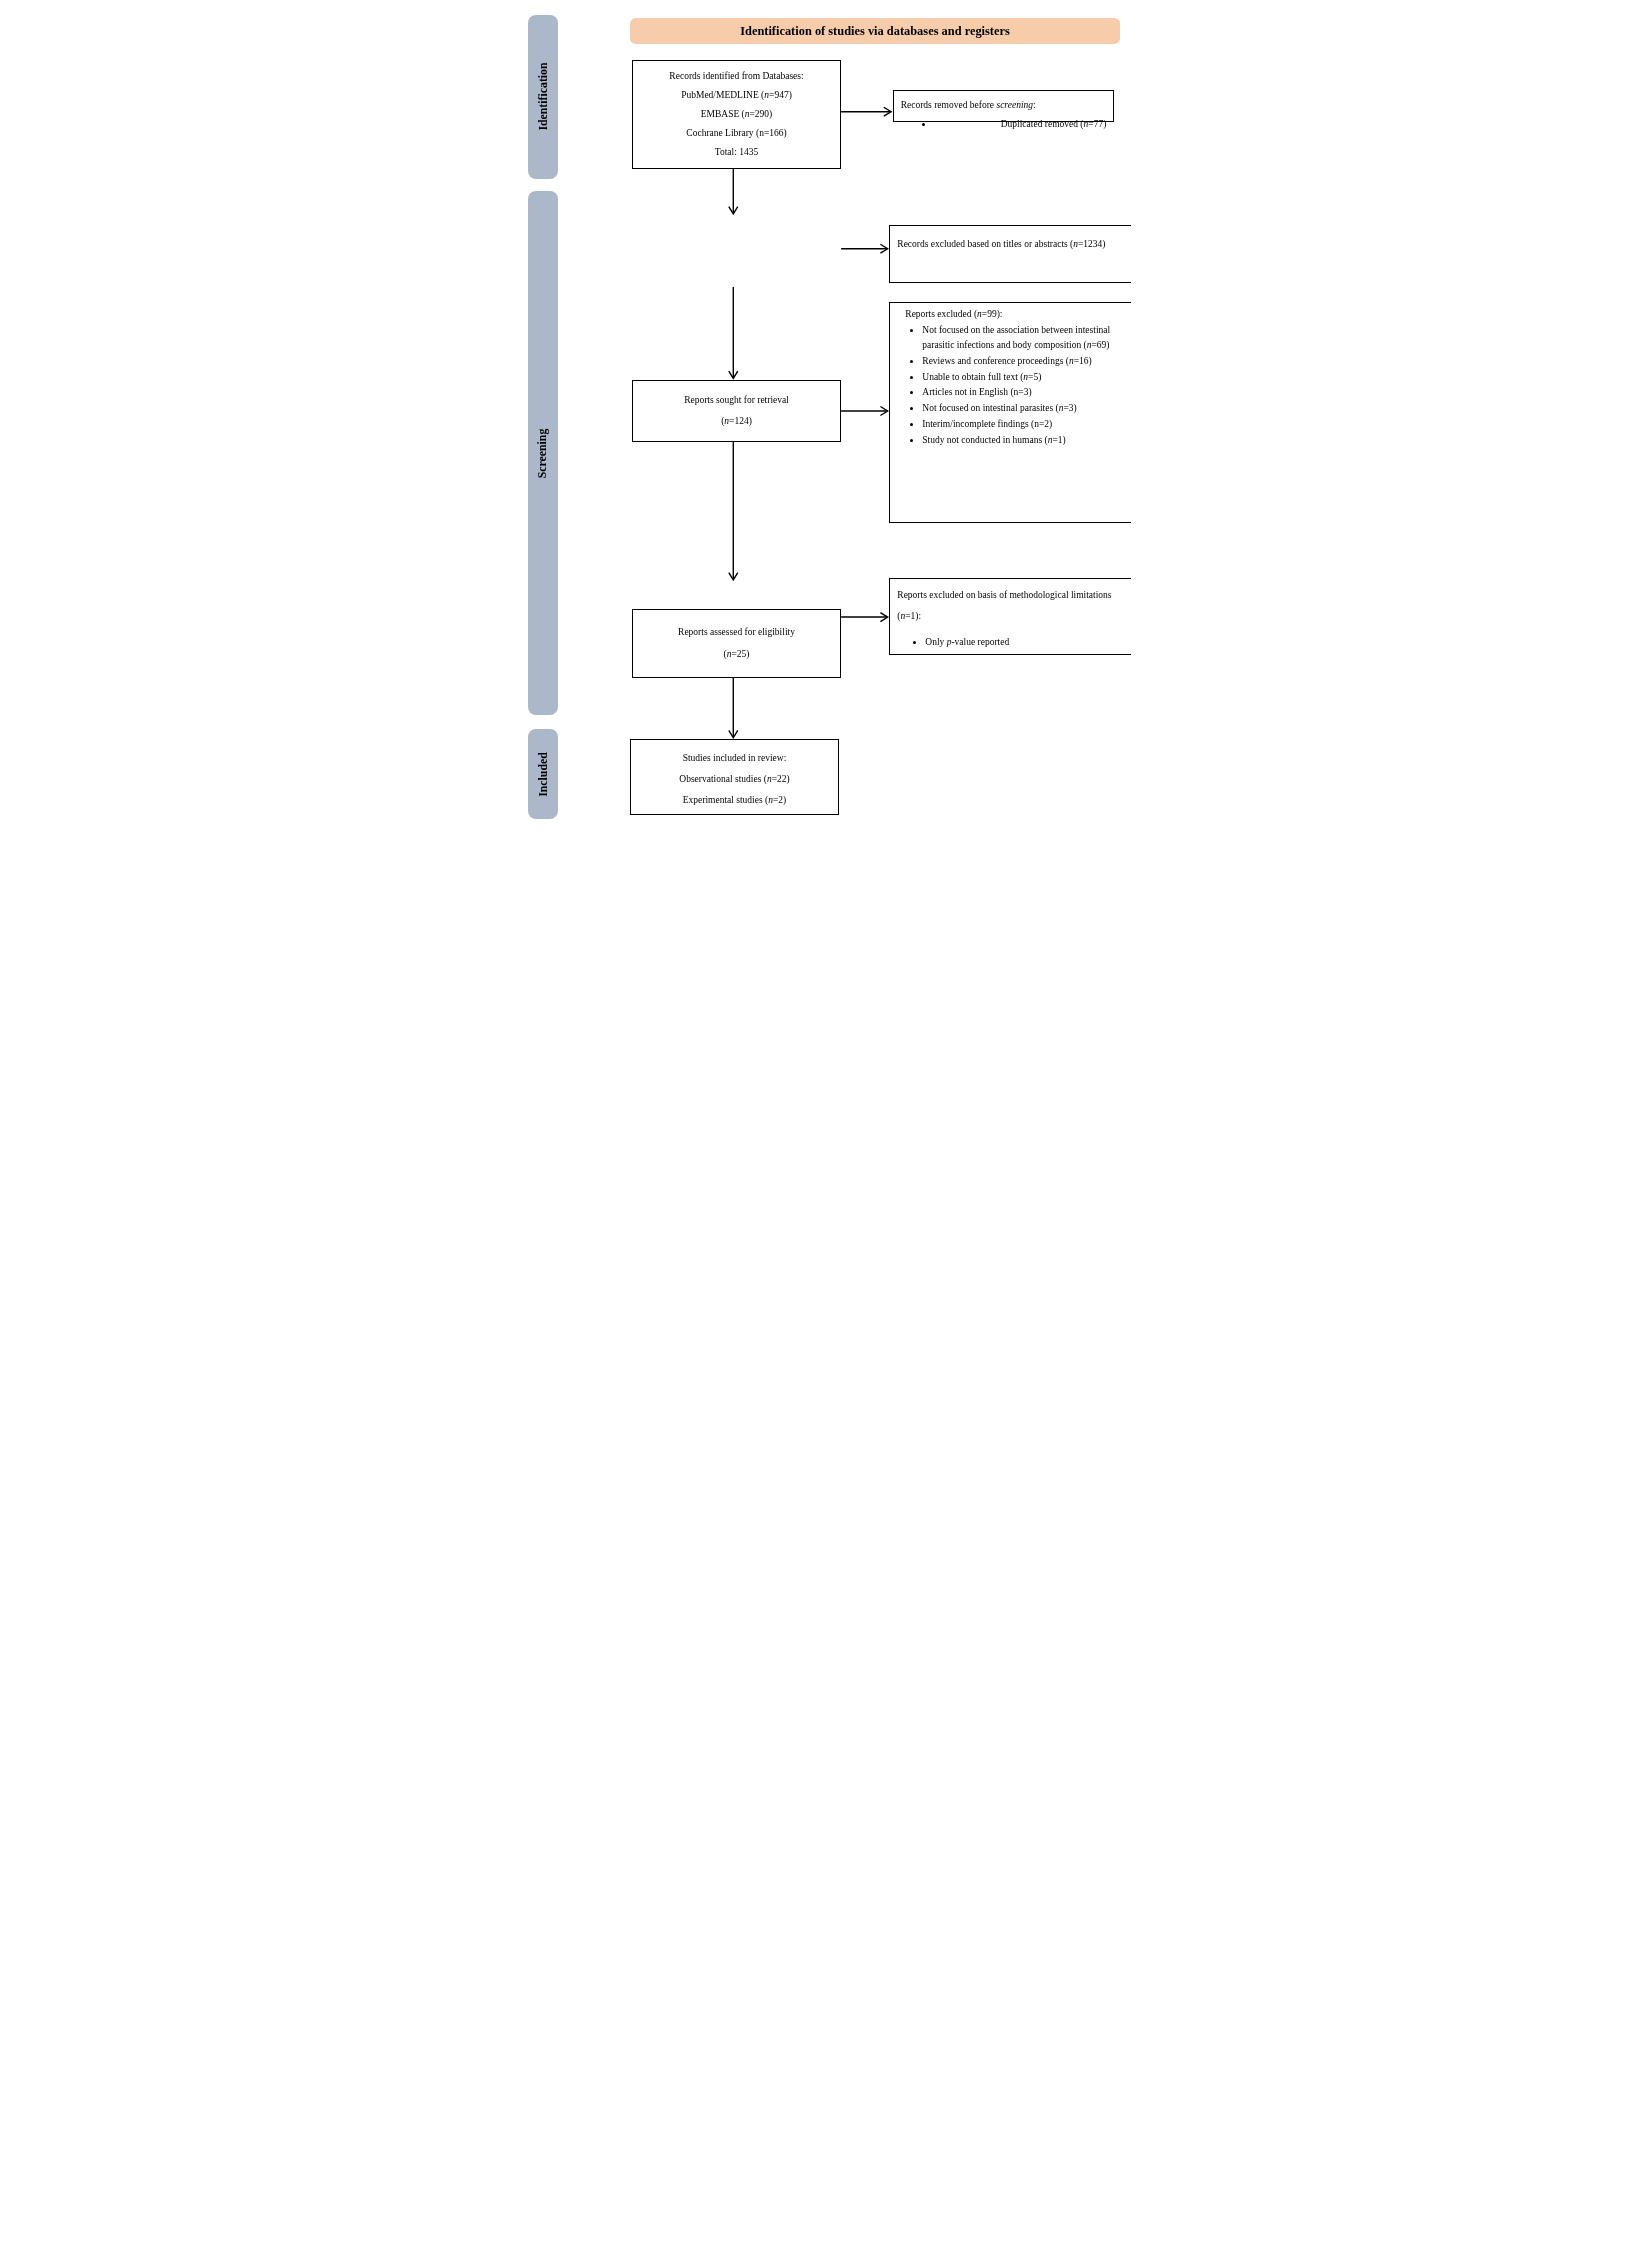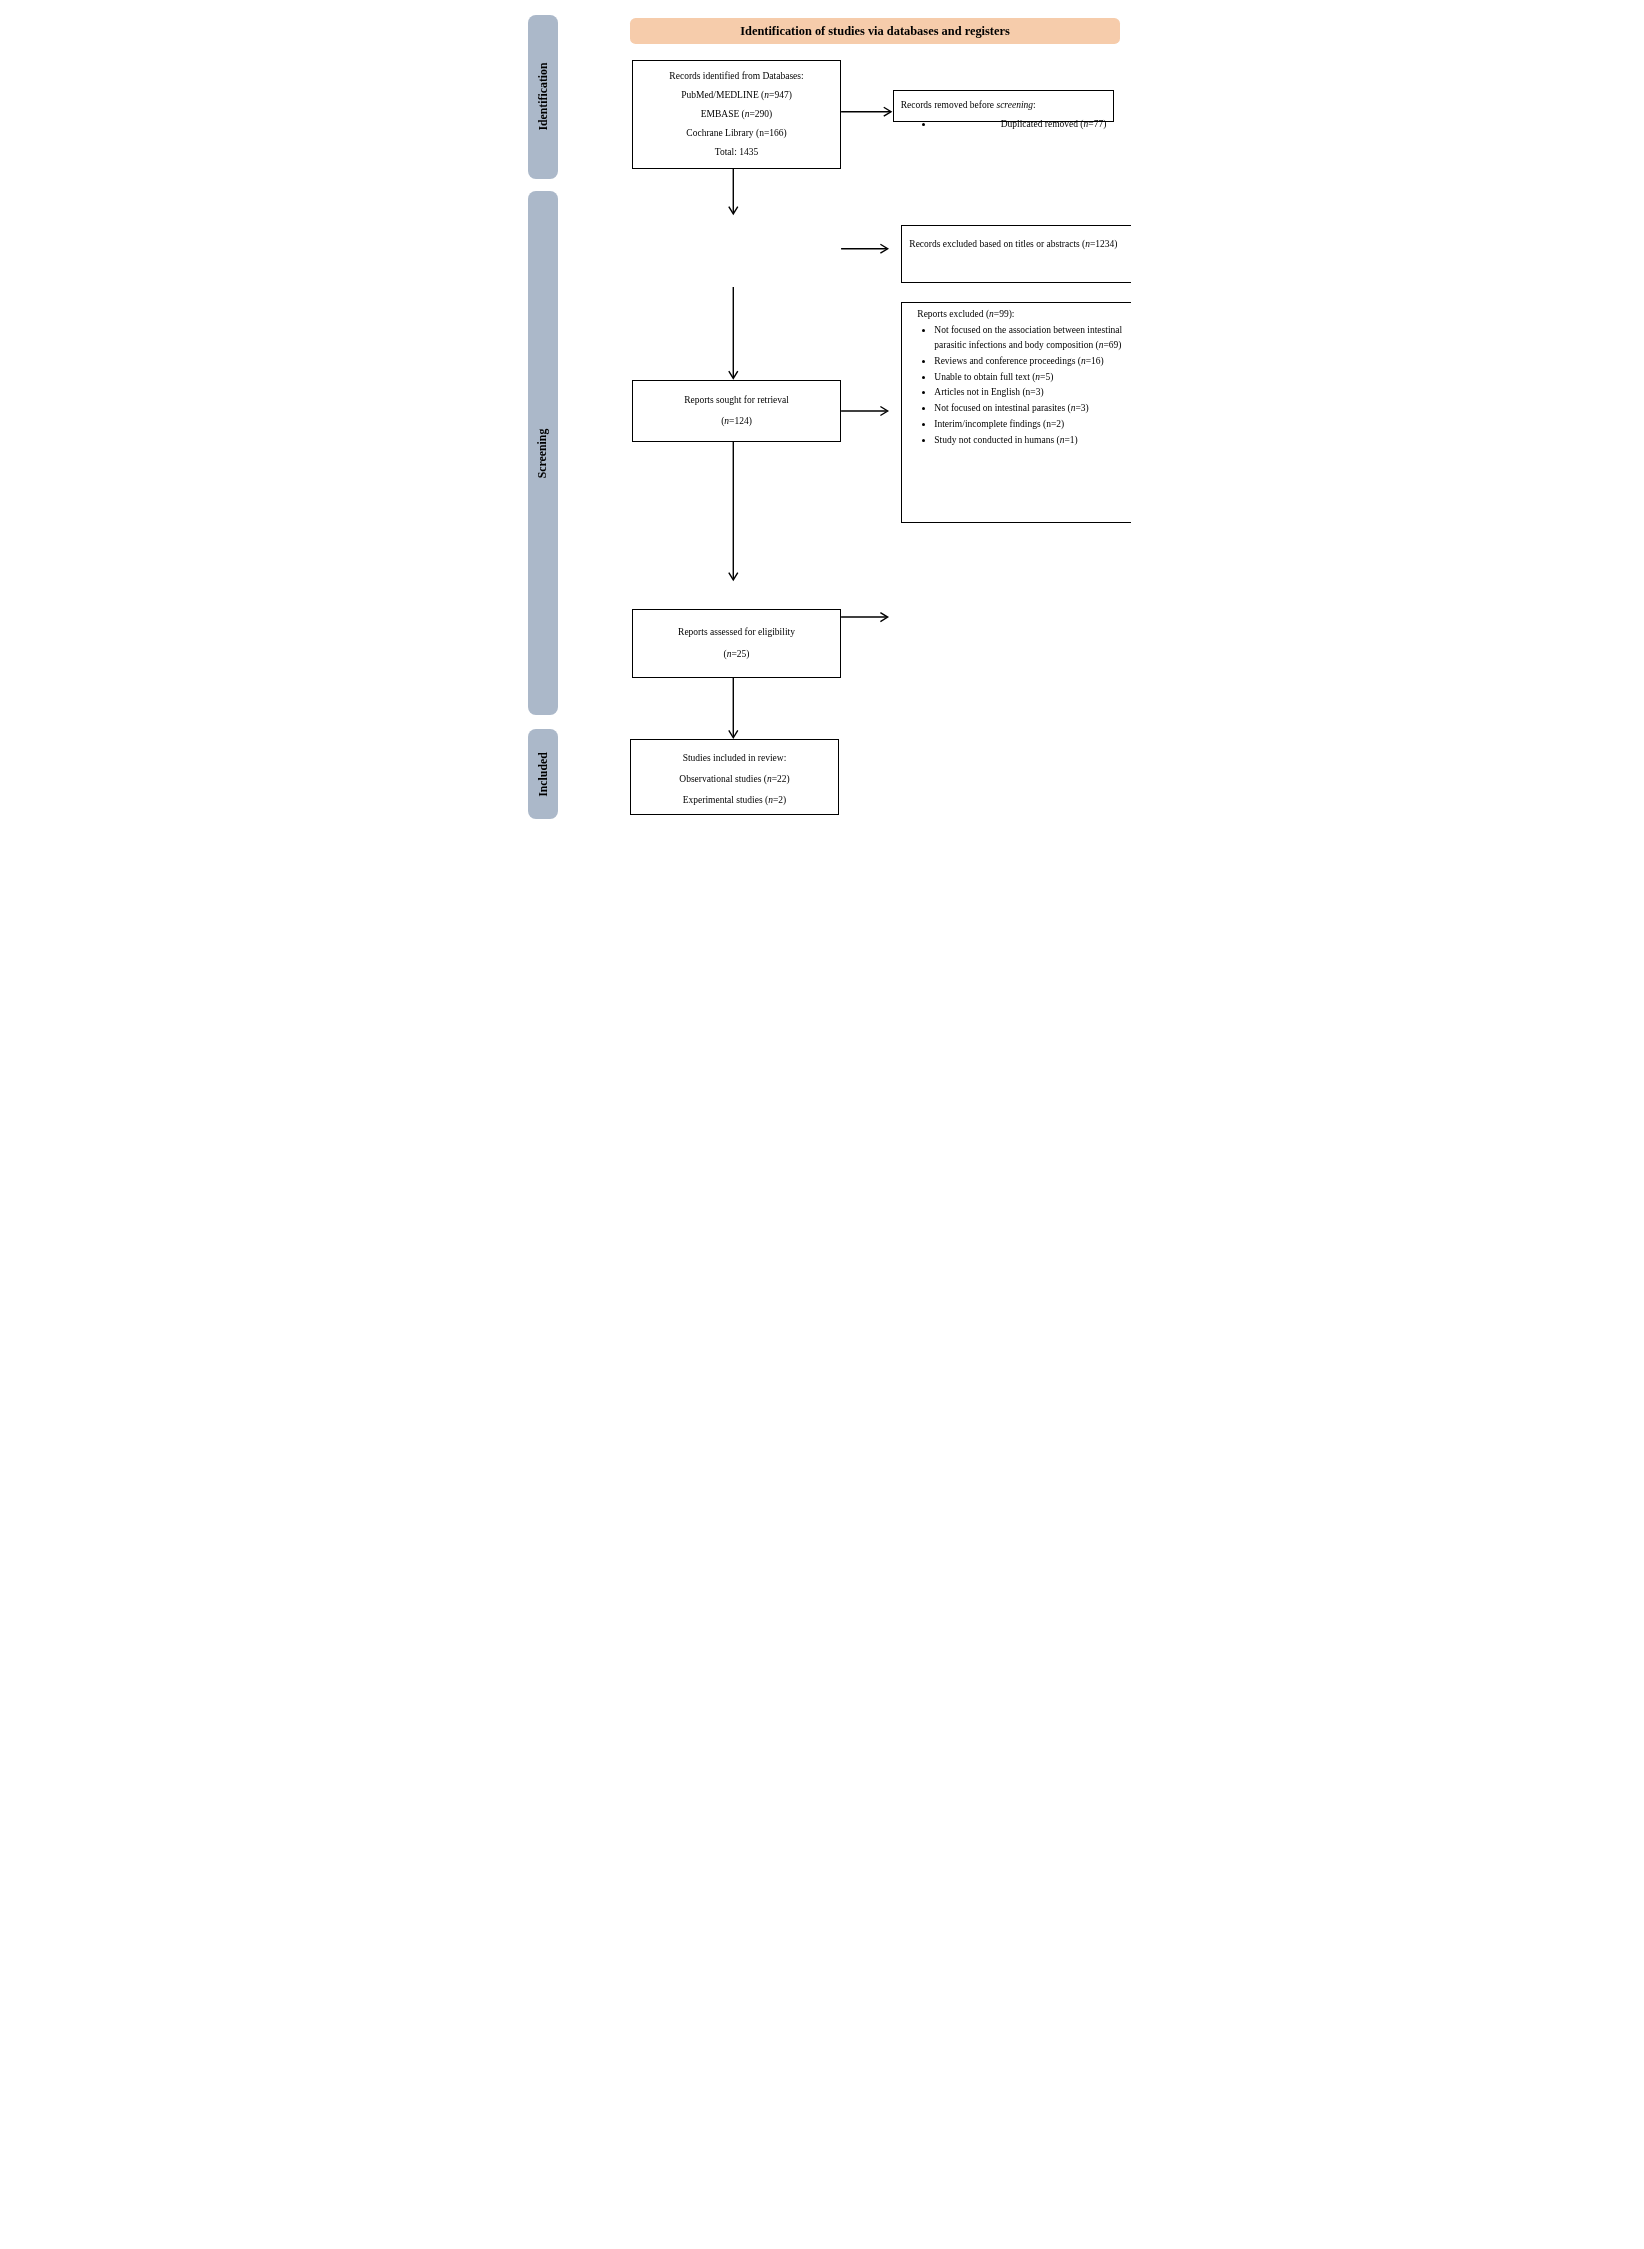--- a/index.html
+++ b/index.html
@@ -46,21 +46,21 @@
   .stage-included{top:729px;height:90px;}
 
   .box{
     position:absolute;
     background:var(--box-bg);
     border:1.4px solid var(--box-border);
     font-size:9.5px;
     line-height:1.35;
   }
   .left-box{left:119px;width:209px;text-align:center;}
-  .right-box{left:388px;width:258px;text-align:left;}
+  .right-box{left:376px;width:258px;text-align:left;}
 
   .box-identified{top:60px;height:109px;display:flex;flex-direction:column;justify-content:space-evenly;padding:3.4px 2.2px;}
   .box-screened{top:215px;height:72px;display:flex;flex-direction:column;justify-content:center;}
   .box-screened .line{line-height:21.3px;}
   .box-sought{top:380px;height:62px;display:flex;flex-direction:column;justify-content:center;}
   .box-sought .line{line-height:21.3px;}
   .box-assessed{top:609px;height:69px;display:flex;flex-direction:column;justify-content:center;}
   .box-assessed .line{line-height:21.3px;}
   .box-included{left:117px;top:739px;width:209px;height:76px;display:flex;flex-direction:column;padding:7.9px 3.4px 4.5px;}
   .box-included .line{line-height:21.3px;}
@@ -176,20 +176,26 @@
       <li>Interim/incomplete findings (n=2)</li>
       <li>Study not conducted in humans (<i>n</i>=1)</li>
     </ul>
   </div>
 
   <div class="box left-box box-assessed">
     <div class="line">Reports assessed for eligibility</div>
     <div class="line">(<i>n</i>=25)</div>
   </div>
 
+  <div class="box right-box box-excluded-method">
+    <div class="box-title">Reports excluded on basis of methodological limitations (<i>n</i>=1):</div>
+    <ul>
+      <li>Only <i>p</i>-value reported</li>
+    </ul>
+  </div>
 
   <div class="box left-box box-included">
     <div class="line">Studies included in review:</div>
     <div class="spacer"></div>
     <div class="line">Observational studies (<i>n</i>=22)</div>
     <div class="line">Experimental studies (<i>n</i>=2)</div>
   </div>
 
 </div>
 

